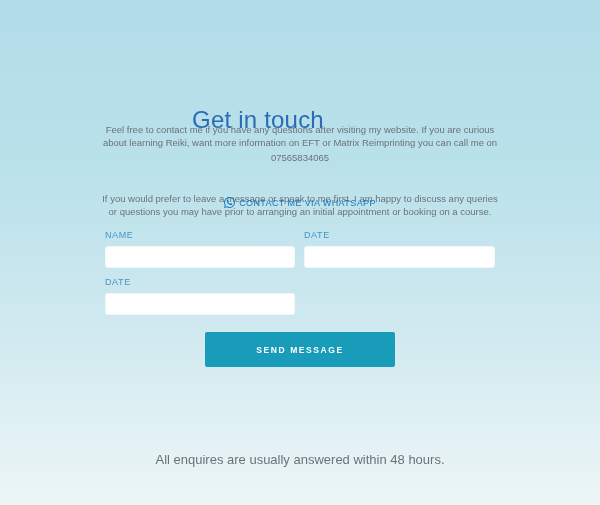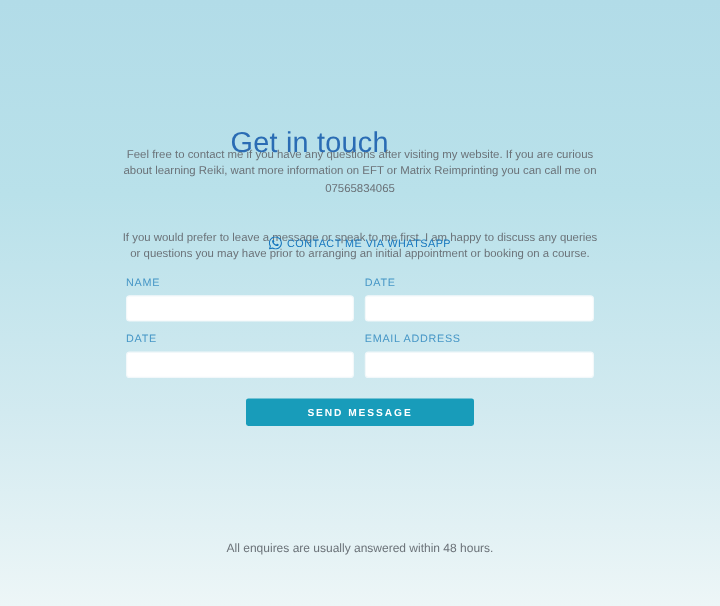--- a/index.html
+++ b/index.html
@@ -59,30 +59,30 @@
   }
   .field-message{grid-column:1 / span 2;}
   .field textarea{
     display:block;width:100%;height:54px;box-sizing:border-box;
     border:1px solid #f2f8fa;border-radius:3px;background:#ffffff;
     font-family:"Liberation Sans", sans-serif;font-size:10px;color:#444;
     padding:4px 6px;resize:none;outline:none;
   }
   .submit-row{display:flex;justify-content:center;margin-top:17px;}
   .send-button{
-    width:190px;height:23px;
+    width:190px;height:35px;
     background:#189cba;border:none;border-radius:2px;
     color:#ffffff;font-family:"Liberation Sans", sans-serif;
     font-size:8.5px;font-weight:bold;letter-spacing:1.6px;
     cursor:pointer;
   }
   .footer-note{
     position:absolute;top:452px;left:0;width:600px;
     text-align:center;
-    font-size:10px;color:#6b7278;
+    font-size:13px;color:#6b7278;
   }
 </style>
 </head>
 <body>
 
 <div class="canvas">
 
   <h1 class="page-title">Get in touch</h1>
 
   <p class="intro-p intro-1">
@@ -112,24 +112,20 @@
       <div class="field">
         <label>DATE</label>
         <input type="text" value="" style="">
       </div>
 
       <div class="field">
         <label>DATE</label>
         <input type="text" value="" style="">
       </div>
 
-      <div class="field">
-        <label>EMAIL ADDRESS</label>
-        <input type="text" value="" style="">
-      </div>
 
 
     </div>
 
     <div class="submit-row">
       <button type="submit" class="send-button">SEND MESSAGE</button>
     </div>
   </form>
 
   <div class="footer-note">All enquires are usually answered within 48 hours.</div>

